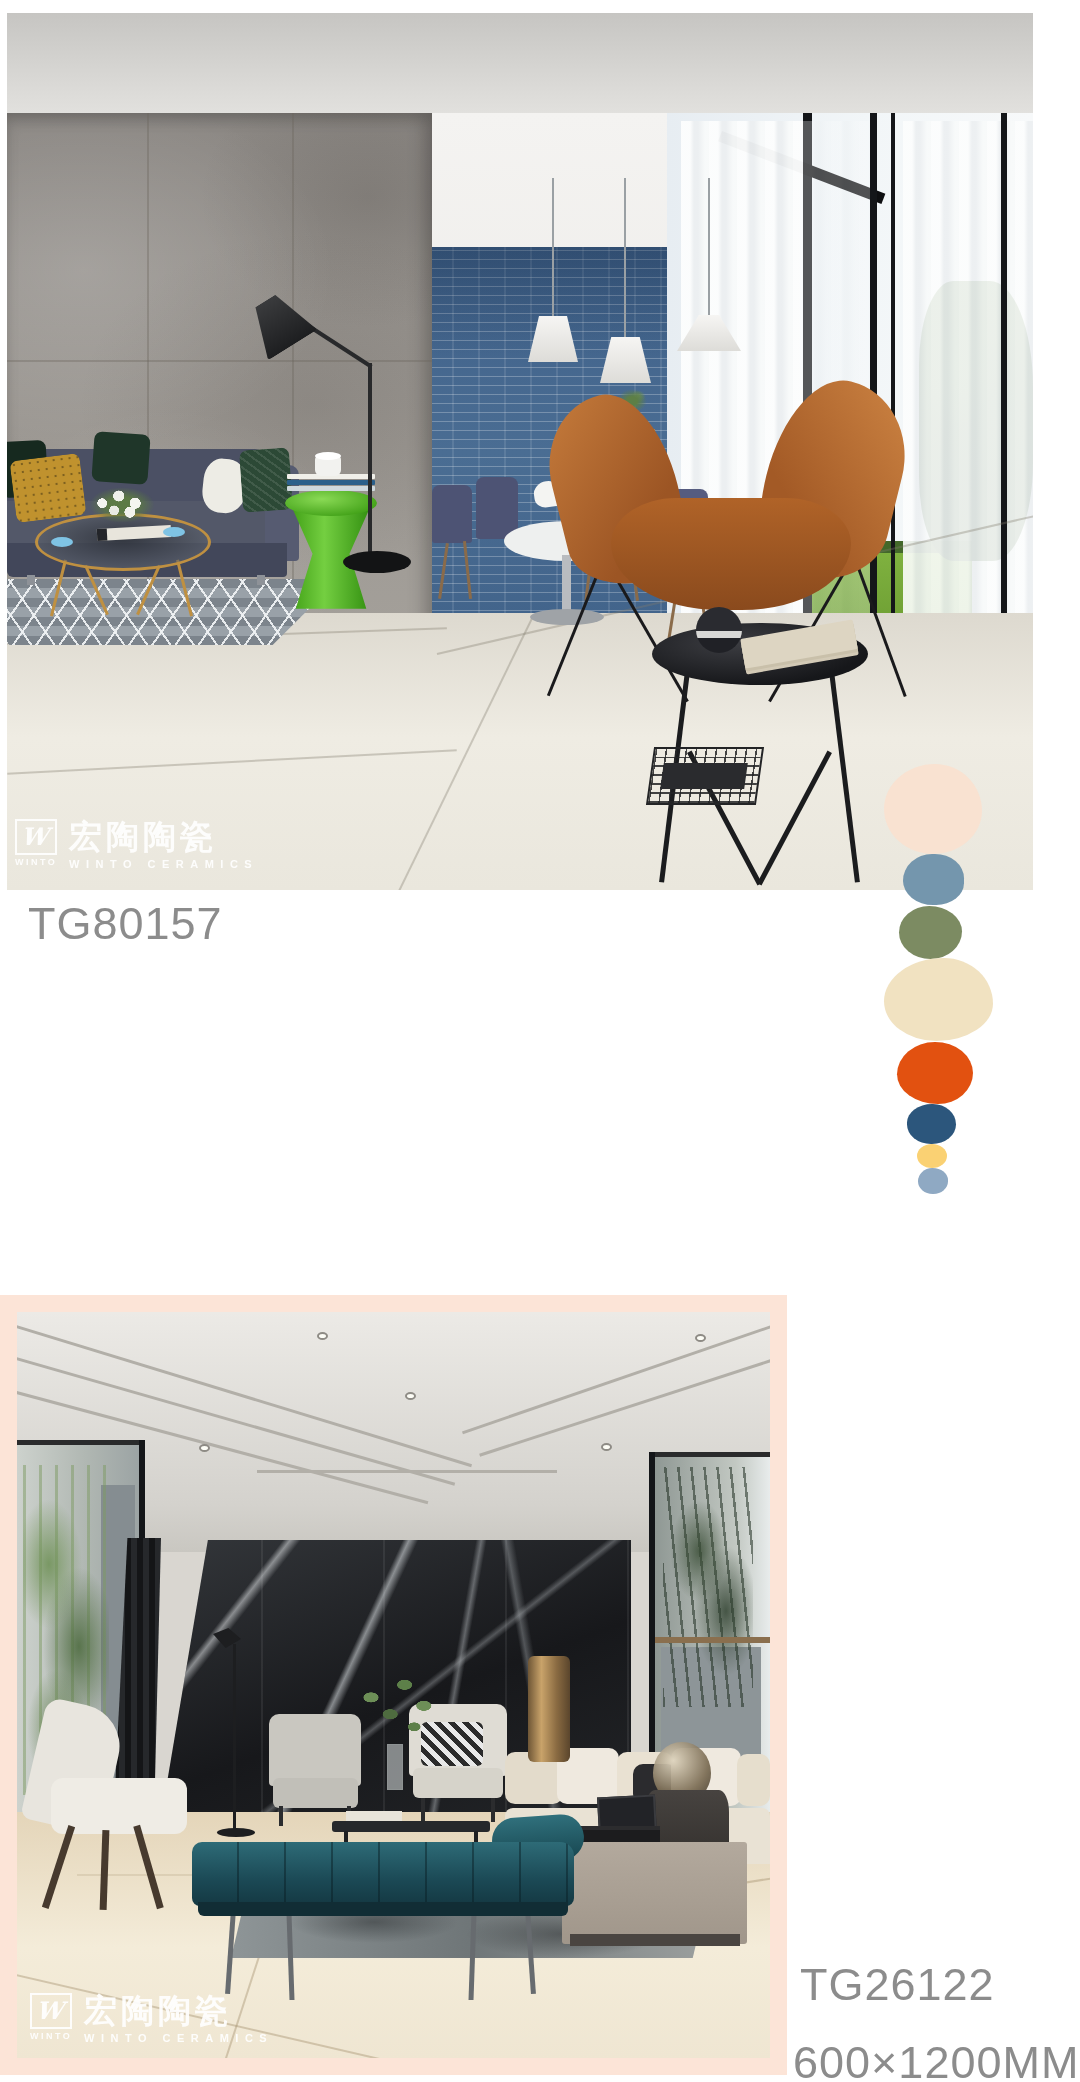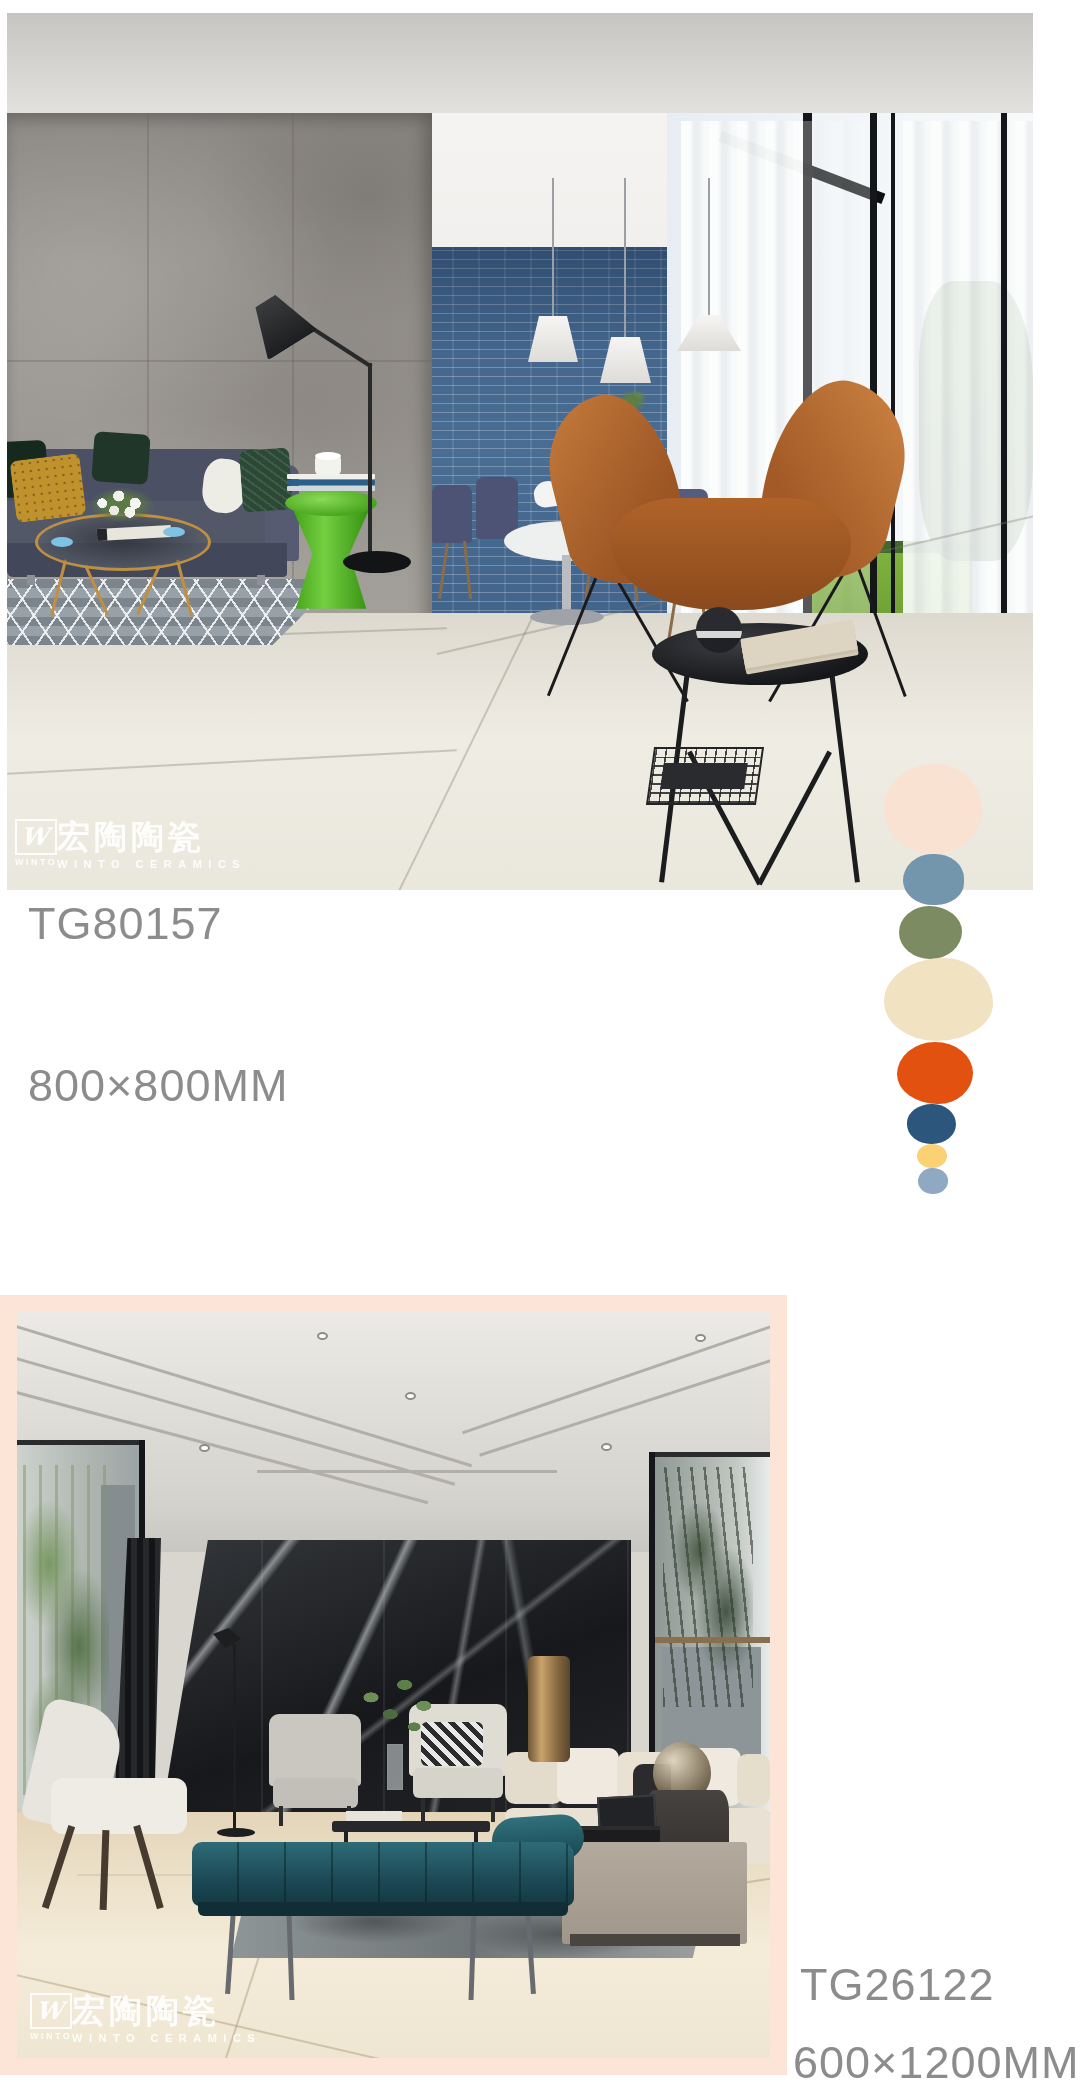--- a/index.html
+++ b/index.html
@@ -140,21 +140,21 @@
   .sh-plant { left:14px; top:-40px; width:30px; height:24px;
     background:radial-gradient(#5d7f46 25%, transparent 70%), radial-gradient(10px 8px at 70% 30%, #6d9054, transparent 75%); }
   
   .rod { width:2px; background:#9aa0a4; top:165px; }
   .cone { background:linear-gradient(180deg,#f6f5f3,#dddcd8); clip-path:polygon(22% 0, 78% 0, 100% 100%, 0 100%); }
   
   .wm { display:flex; align-items:flex-start; color:#ffffff; opacity:.93; z-index:25; }
   .wm-markbox { width:42px; height:36px; border:2.5px solid #ffffff; display:flex; align-items:center; justify-content:center; }
   .wm-markbox span { font-family:"DejaVu Serif",serif; font-style:italic; font-weight:bold; font-size:24px; line-height:1; transform:skewX(-8deg); }
   .wm-sub { font-size:9px; letter-spacing:2.5px; margin-top:2px; text-align:center; width:42px; font-weight:bold; }
-  .wm-right { }
+  .wm-right { margin-left:12px; }
   .wm-zh { font-size:33px; font-weight:bold; letter-spacing:4px; line-height:1.1; }
   .wm-en { font-size:11px; letter-spacing:6.5px; margin-top:3px; font-weight:bold; }
 
   
   .dot { position:absolute; z-index:40; }
   
   .ptext { position:absolute; color:#8c8c8c; font-size:45px; letter-spacing:1px; line-height:1; z-index:10; }
 
   
   .frame-block { left:0; top:1295px; width:787px; height:780px; background:#fce4d7; }
@@ -406,21 +406,20 @@
     <span class="dot" style="left: 903px; top: 854px; width: 61px; height: 51px; border-radius: 50% 50% 48% 52% / 55% 50% 45%; background: rgb(116, 150, 173);"></span>
     <span class="dot" style="left: 899px; top: 906px; width: 63px; height: 53px; border-radius: 48% 52% 50% 50% / 50% 48% 52% 50%; background: rgb(124, 139, 98);"></span>
     <span class="dot" style="left: 884px; top: 958px; width: 109px; height: 83px; border-radius: 55% 45% 52% 48% / 52% 55% 45% 48%; background: rgb(241, 226, 193);"></span>
     <span class="dot" style="left: 897px; top: 1042px; width: 76px; height: 62px; border-radius: 50% 50% 46% 54% / 52% 50% 50% 48%; background: rgb(226, 81, 16);"></span>
     <span class="dot" style="left: 907px; top: 1104px; width: 49px; height: 40px; border-radius: 52% 48% 50% 50% / 48% 52% 50% 50%; background: rgb(44, 86, 124);"></span>
     <span class="dot" style="left: 917px; top: 1144px; width: 30px; height: 24px; border-radius: 50%; background: rgb(250, 209, 115);"></span>
     <span class="dot" style="left: 918px; top: 1168px; width: 30px; height: 26px; border-radius: 48% 52% 50% 50% / 52% 48% 50% 50%; background: rgb(143, 169, 195);"></span>
   </div>
 
   <div class="ptext" style="left: 28px; top: 901px; color: rgb(140, 140, 140);">TG80157</div>
-  <div class="ptext" style="left: 28px; top: 1063px; color: rgb(140, 140, 140);">800×800MM</div>
 
   <section class="abs frame-block" style="background: rgb(252, 228, 215);">
     <div class="abs photo-bottom">
       <div class="abs pb-ceiling">
         <div class="cove" style="left:-4px;top:12px;width:480px;transform:rotate(17deg);transform-origin:left top;"></div>
         <div class="cove" style="left:-4px;top:44px;width:460px;transform:rotate(16deg);transform-origin:left top;"></div>
         <div class="cove" style="left:-4px;top:78px;width:430px;transform:rotate(15deg);transform-origin:left top;"></div>
         <div class="cove" style="right:-4px;top:12px;width:330px;transform:rotate(-19deg);transform-origin:right top;"></div>
         <div class="cove" style="right:-4px;top:46px;width:310px;transform:rotate(-18deg);transform-origin:right top;"></div>
         <div class="cove" style="left:240px;top:158px;width:300px;"></div>

